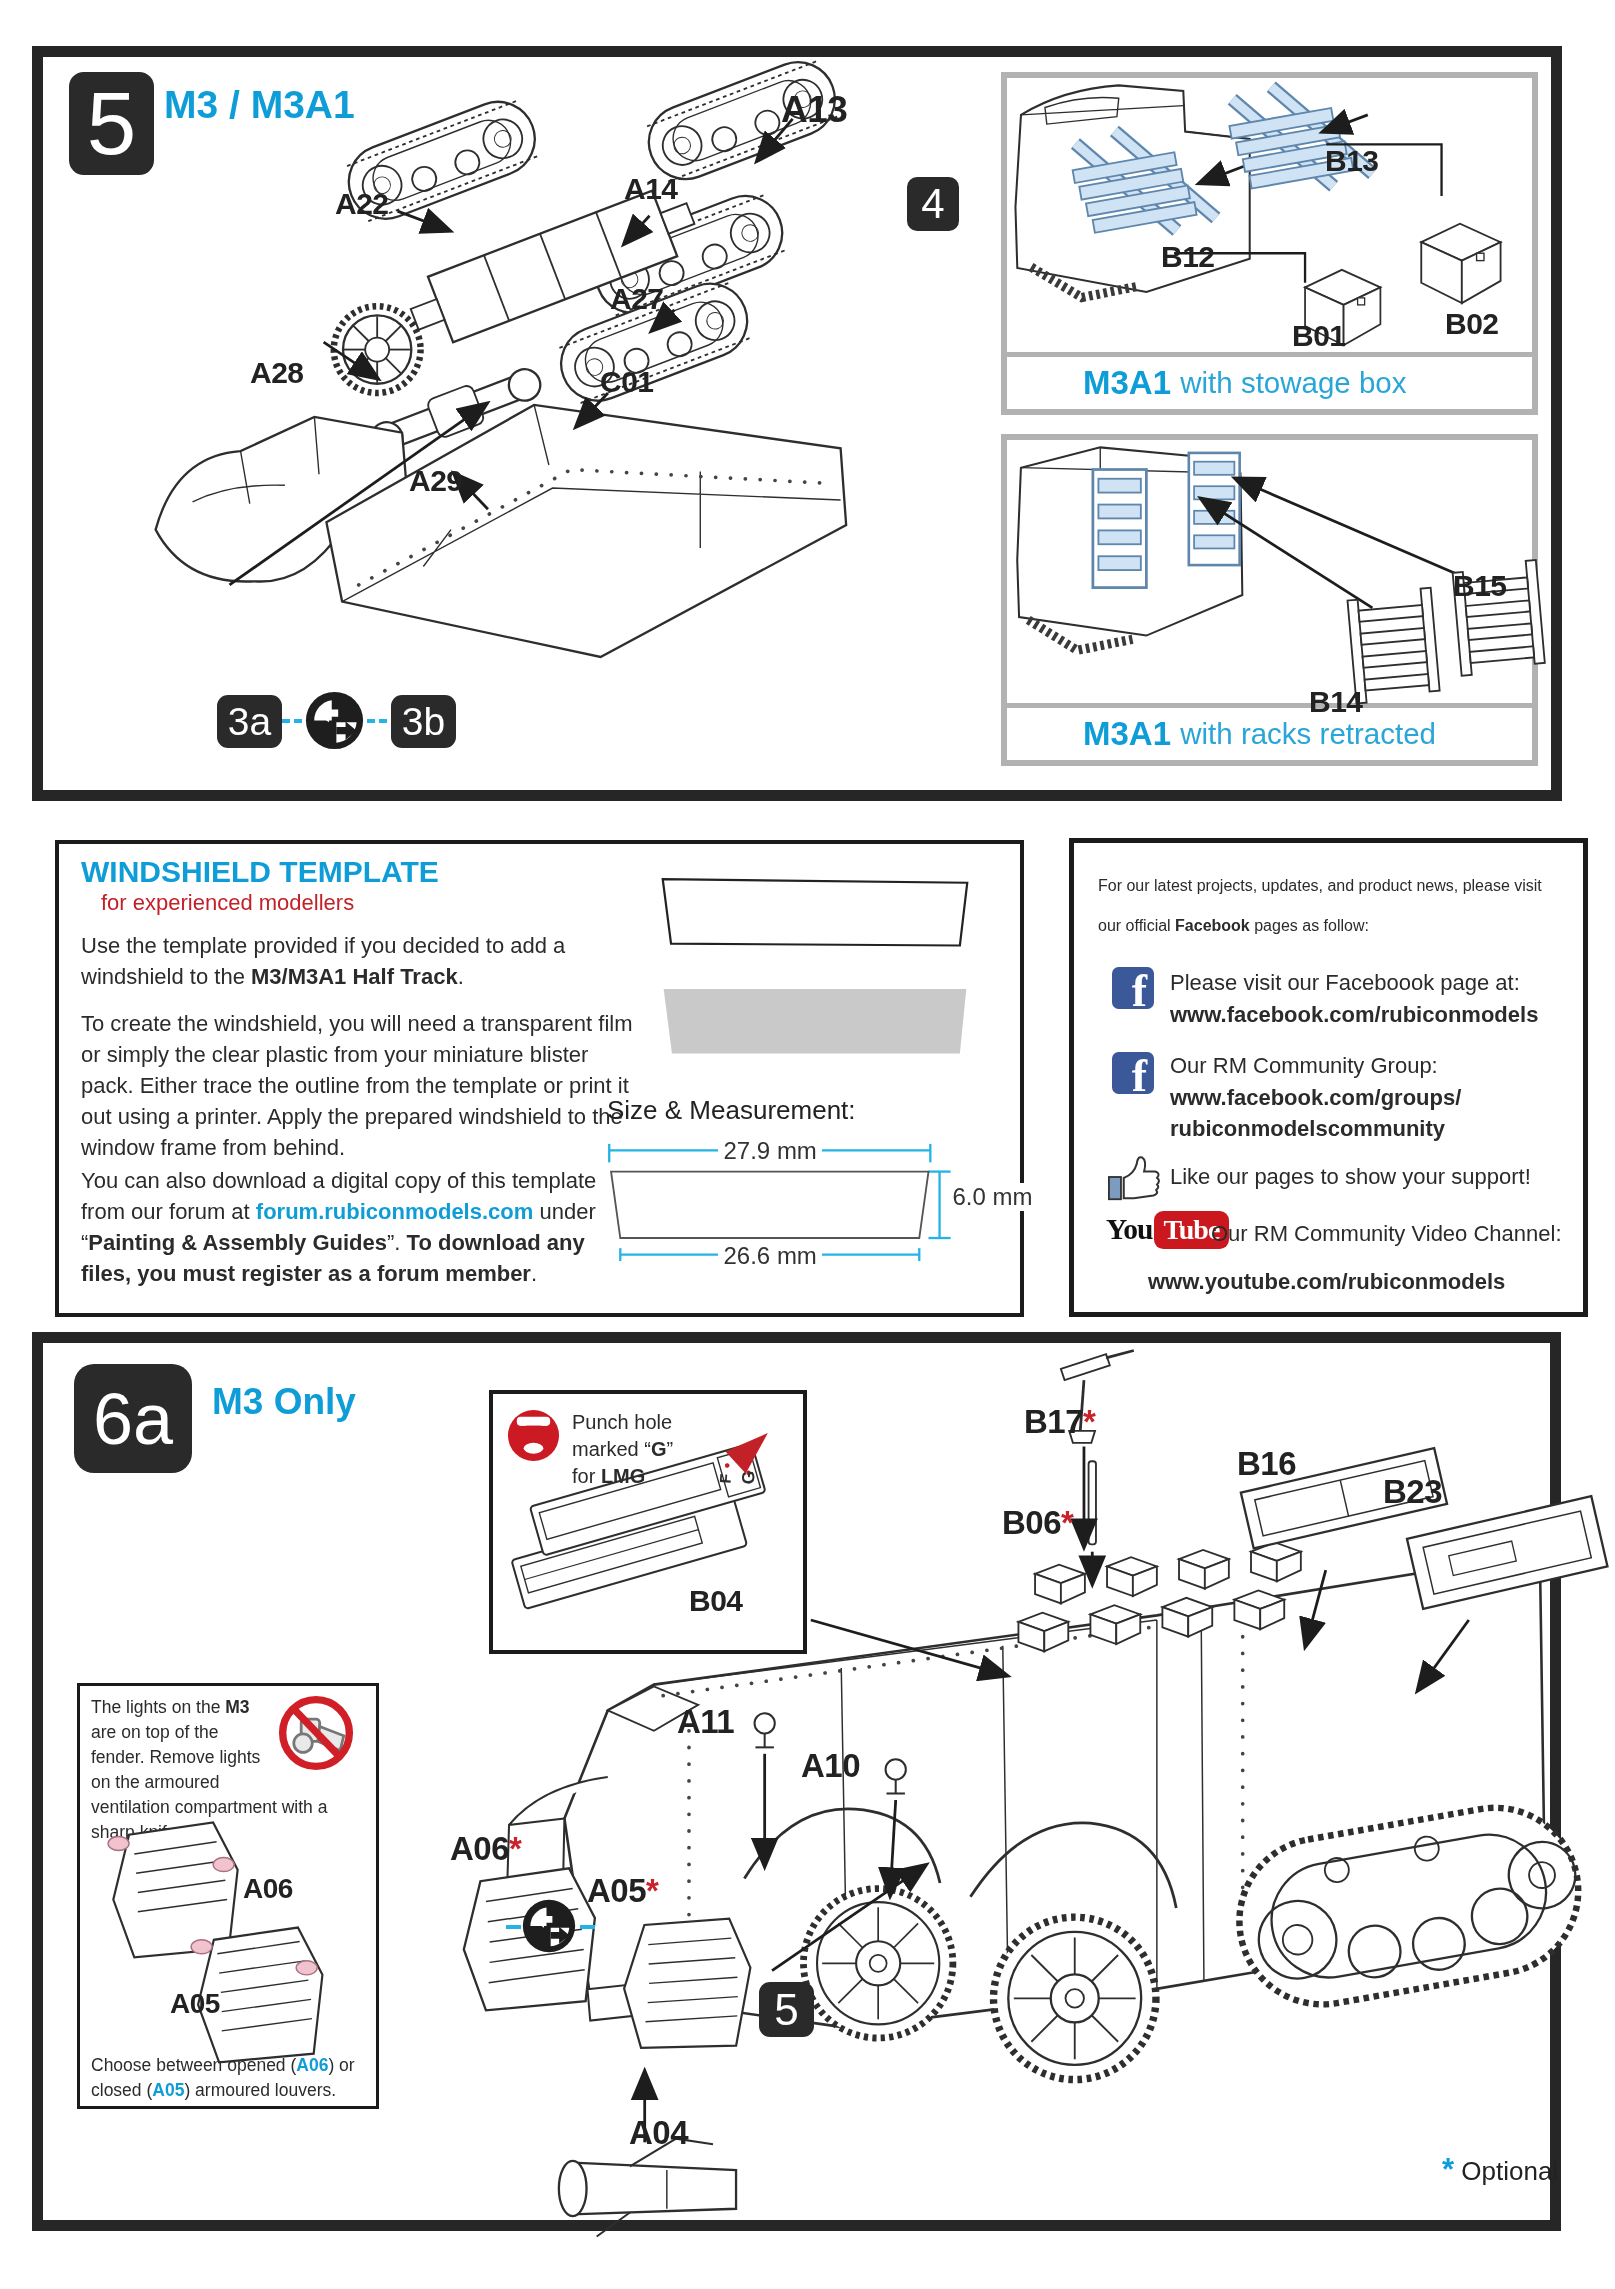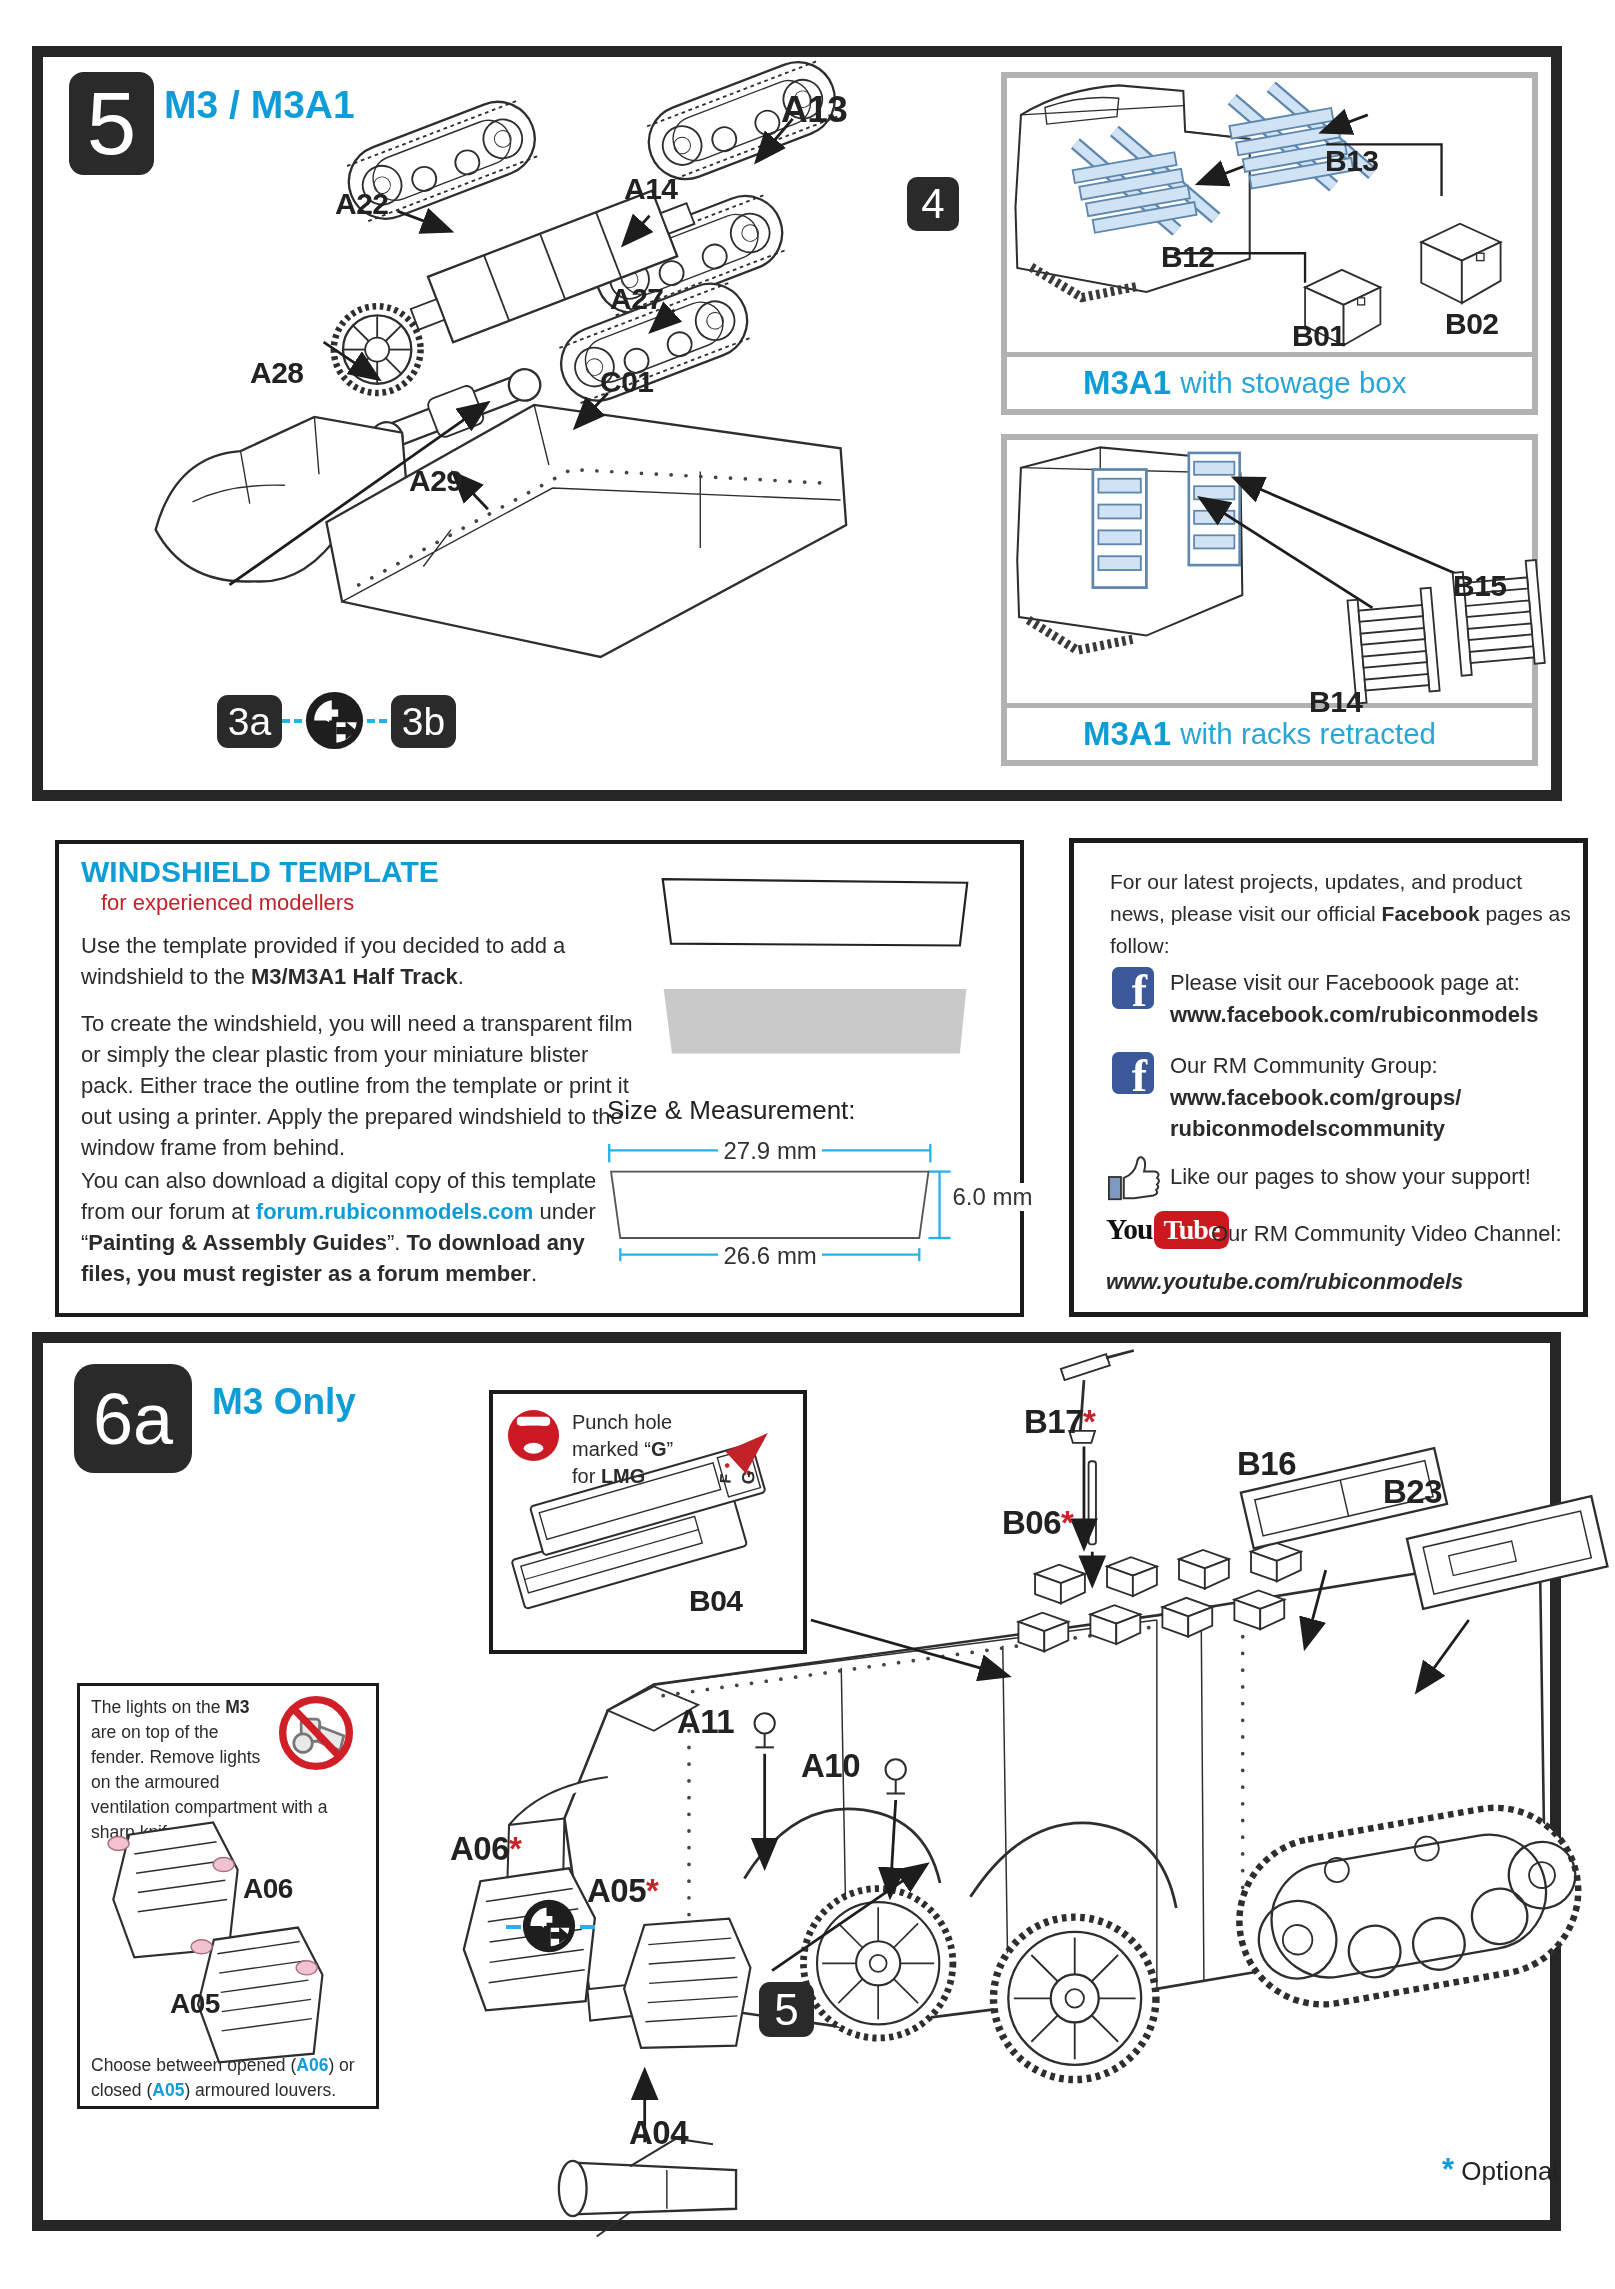--- a/index.html
+++ b/index.html
@@ -265,21 +265,21 @@
       <line x1="941" y1="427" x2="965" y2="427"></line>
     </g>
     <path d="M597,355 L941,355 L931,427 L607,427 Z" fill="#fff" stroke="#555" stroke-width="2"></path>
   </svg>
   <div style="position:absolute;left:607px;top:1095px;font-size:26px;color:#222;">Size &amp; Measurement:</div>
   <div class="dim" style="left:718px;top:1137px;">27.9 mm</div>
   <div class="dim" style="left:947px;top:1183px;">6.0 mm</div>
   <div class="dim" style="left:718px;top:1242px;">26.6 mm</div>
 
   <div class="bbox" style="left:1069px;top:838px;width:519px;height:479px;border-width:5.5px;"></div>
-  <div class="para" style="left:1098px;top:866px;width:466px;font-size:21px;line-height:32px;margin-left:12px;">
+  <div class="para" style="left:1098px;top:866px;width:466px;font-size:16px;line-height:40px;">
     <span>For our latest projects, updates, and product news, please visit our official </span><span class="u">Facebook</span><span> pages as follow:</span>
   </div>
 
   <div class="fbicon" style="left:1112px;top:967px;">
       <span>f</span>
     </div>
   <div class="para" style="left:1170px;top:967px;width:397px;">Please visit our Faceboook page at:</div>
   <div class="para u" style="left:1170px;top:999px;width:406px;">www.facebook.com/rubiconmodels</div>
 
   <div class="fbicon" style="left:1112px;top:1052px;">
@@ -293,21 +293,21 @@
     <rect x="3" y="27" width="13" height="24" fill="#7d9bc1" stroke="#333" stroke-width="2"></rect>
     <path d="M19,50 L19,28 Q30,24 33,13 Q34,4 39,6 Q44,9 41,21 L53,21 Q59,23 55,28 Q59,31 55,35 Q58,38 54,41 Q57,45 51,47 L30,50 Z" fill="#fff" stroke="#333" stroke-width="2.2"></path>
   </svg>
   <div class="para" style="left:1170px;top:1161px;width:406px;">Like our pages to show your support!</div>
 
   <div class="ytlogo" style="left:1106px;top:1211px;font-family:Liberation Serif, serif;">
     <span class="ytyou">You</span>
     <span class="yttube">Tube</span>
   </div>
   <div class="para" style="left:1211px;top:1218px;width:369px;">Our RM Community Video Channel:</div>
-  <div class="para u" style="left:1106px;top:1266px;width:425px;font-style:italic;">www.youtube.com/rubiconmodels</div>
+  <div class="para u" style="left:1148px;top:1266px;width:425px;">www.youtube.com/rubiconmodels</div>
 
   <div class="panel" style="left:32px;top:1332px;width:1529px;height:899px;"></div>
 
   <svg style="left:43px;top:1343px;" width="1507px" height="877" viewBox="0 0 1633 950">
     <defs>
       <marker id="ah4" markerWidth="12" markerHeight="10" refX="10" refY="5" orient="auto">
         <path d="M0,0 L12,5 L0,10 Z" fill="#1d1d1d"></path>
       </marker>
       <g id="mcube">
         <path d="M0,12 L26,2 L54,12 L28,22 Z" fill="#fff" stroke="#2e2e2e" stroke-width="2"></path>

